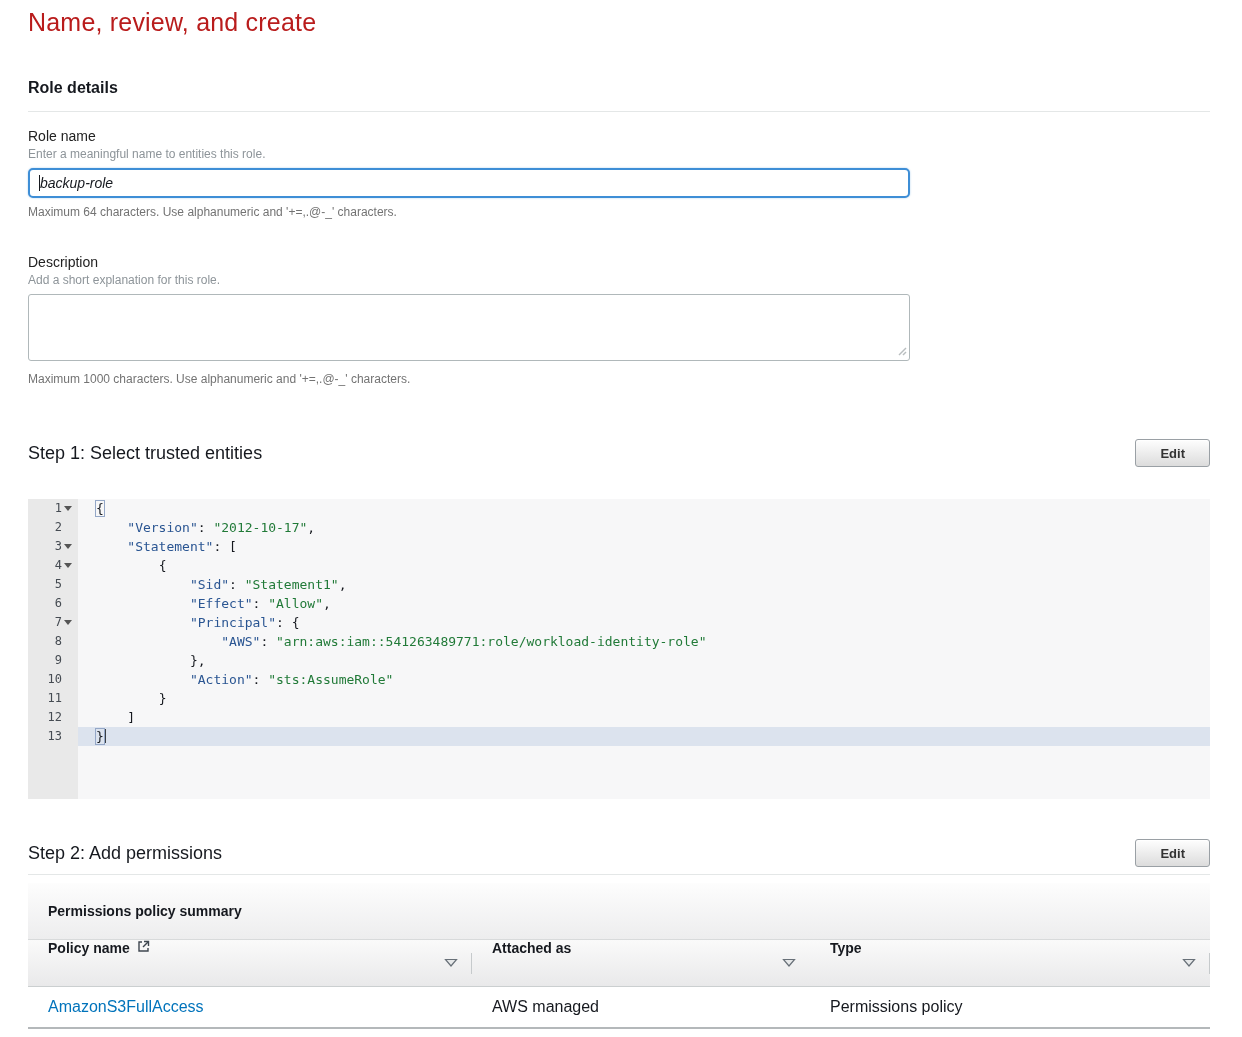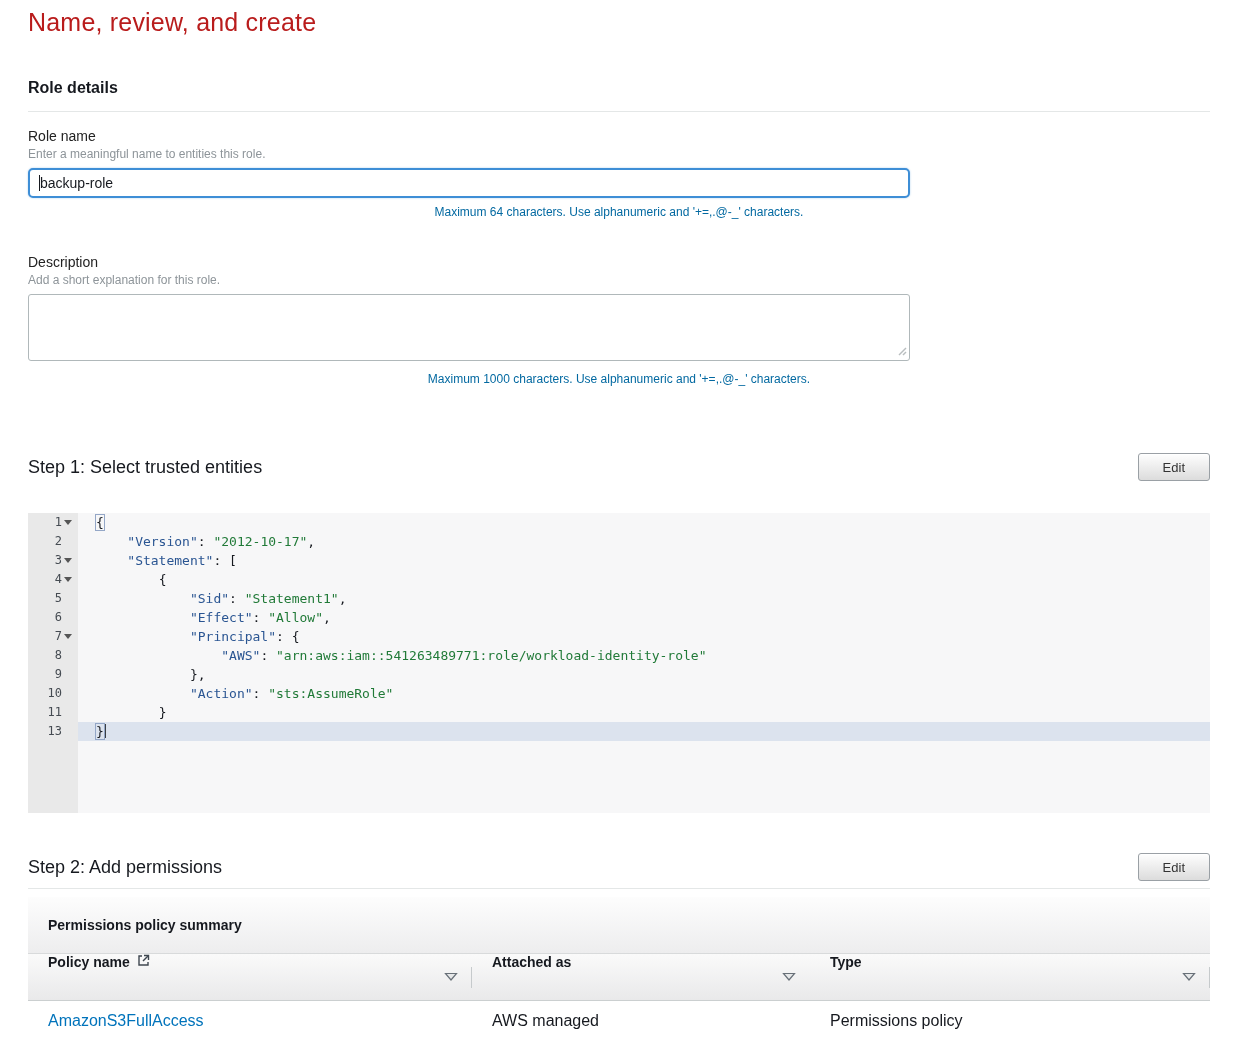--- a/index.html
+++ b/index.html
@@ -11,46 +11,47 @@
   }
   .page { padding:8px 32px 0 28px; }
 
   h1.page-title { font-size:25px; font-weight:400; color:#b91c1c; letter-spacing:.2px; }
 
   h2.section-heading { margin-top:42px; font-size:16px; font-weight:700; color:#16191f; }
   .divider { margin-top:14px; border:none; border-top:1px solid #e4e7e7; height:0; }
 
   .field-label { margin-top:16px; font-size:14px; color:#222; }
   .field-help { margin-top:3px; font-size:12px; color:#8d9499; }
-  .field-hint { margin-top:7px; font-size:12px; color:#0369a1;text-align:center; }
+  .field-hint { margin-top:7px; font-size:12px; color:#737373; }
 
   .text-input-wrap { position:relative; margin-top:7px; width:882px; }
   .role-name-input {
     width:882px; height:30px; padding:0 10px; font-size:14px; color:#16191f;
     font-family:"Liberation Sans",sans-serif;
     border:2px solid #3e8ed6; border-radius:5px; outline:none; background:#fff;
     box-shadow:0 0 2px rgba(62,142,214,.45);
+    font-style:italic;
   }
   .input-caret { position:absolute; left:11px; top:7px; width:1px; height:16px; background:#16191f; }
 
   .desc-wrap { position:relative; margin-top:7px; width:882px; }
   .desc-textarea {
     width:882px; height:67px; resize:none; outline:none; background:#fff;
     border:1px solid #b0b8ba; border-radius:3px; padding:8px 10px;
     font-family:"Liberation Sans",sans-serif; font-size:14px; color:#16191f;
   }
   .resize-handle { position:absolute; right:3px; bottom:5px; }
   .desc-hint { }
 
-  .step-row { margin-top:67px; display:flex; align-items:center; justify-content:space-between; }
+  .step-row { margin-top:53px; display:flex; align-items:center; justify-content:space-between; }
   .step-row.second { margin-top:40px; }
   .step-heading { font-size:18px; font-weight:400; color:#16191f; }
   .edit-btn {
     min-width:67px; height:28px; padding:0 24px; cursor:pointer;
-    font-family:"Liberation Sans",sans-serif; font-size:13px; font-weight:400; color:#333;
+    font-family:"Liberation Sans",sans-serif; font-size:13px; font-weight:700; color:#333;
     background:linear-gradient(#fefefe,#dcdcdc);
     border:1px solid #9aa0a5; border-radius:3px;
     box-shadow:inset 0 1px 0 #fff;
   }
 
   
   .editor {
     margin-top:32px; width:1182px; height:300px; overflow:hidden;
     background:linear-gradient(90deg,#e9e9e9 50px,#f7f7f8 50px);
     font-family:"DejaVu Sans Mono","Liberation Mono",monospace;
@@ -210,20 +211,27 @@
         </div>
         <div class="line-content">            <span class="tok-key">"Action"</span><span class="tok-p">: </span><span class="tok-str">"sts:AssumeRole"</span></div>
       </div>
       <div class="code-line">
         <div class="gutter-cell">
           <span class="ln">11</span>
           <span class="fold-slot"></span>
         </div>
         <div class="line-content">        <span class="tok-p">}</span></div>
       </div>
+      <div class="code-line">
+        <div class="gutter-cell">
+          <span class="ln">12</span>
+          <span class="fold-slot"></span>
+        </div>
+        <div class="line-content">    <span class="tok-p">]</span></div>
+      </div>
       <div class="code-line active">
         <div class="gutter-cell">
           <span class="ln">13</span>
           <span class="fold-slot"></span>
         </div>
         <div class="line-content"><span class="tok-bracket">}</span><span class="code-caret"></span></div>
       </div>
     </div>
 
   <div class="step-row second">

